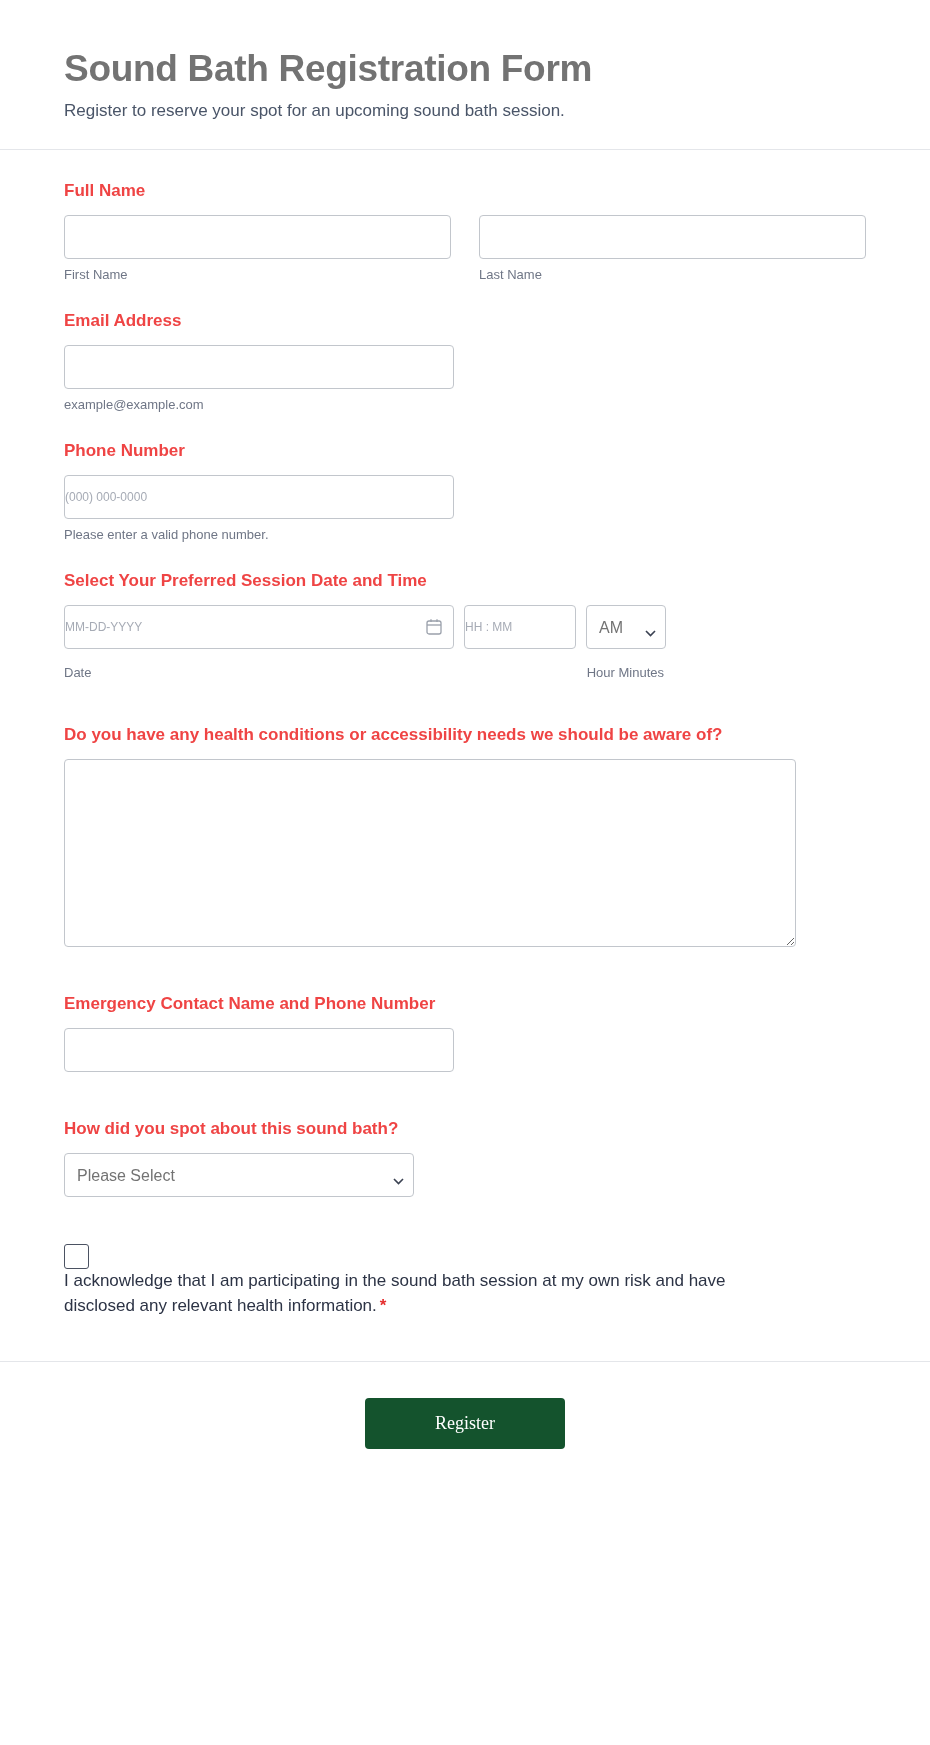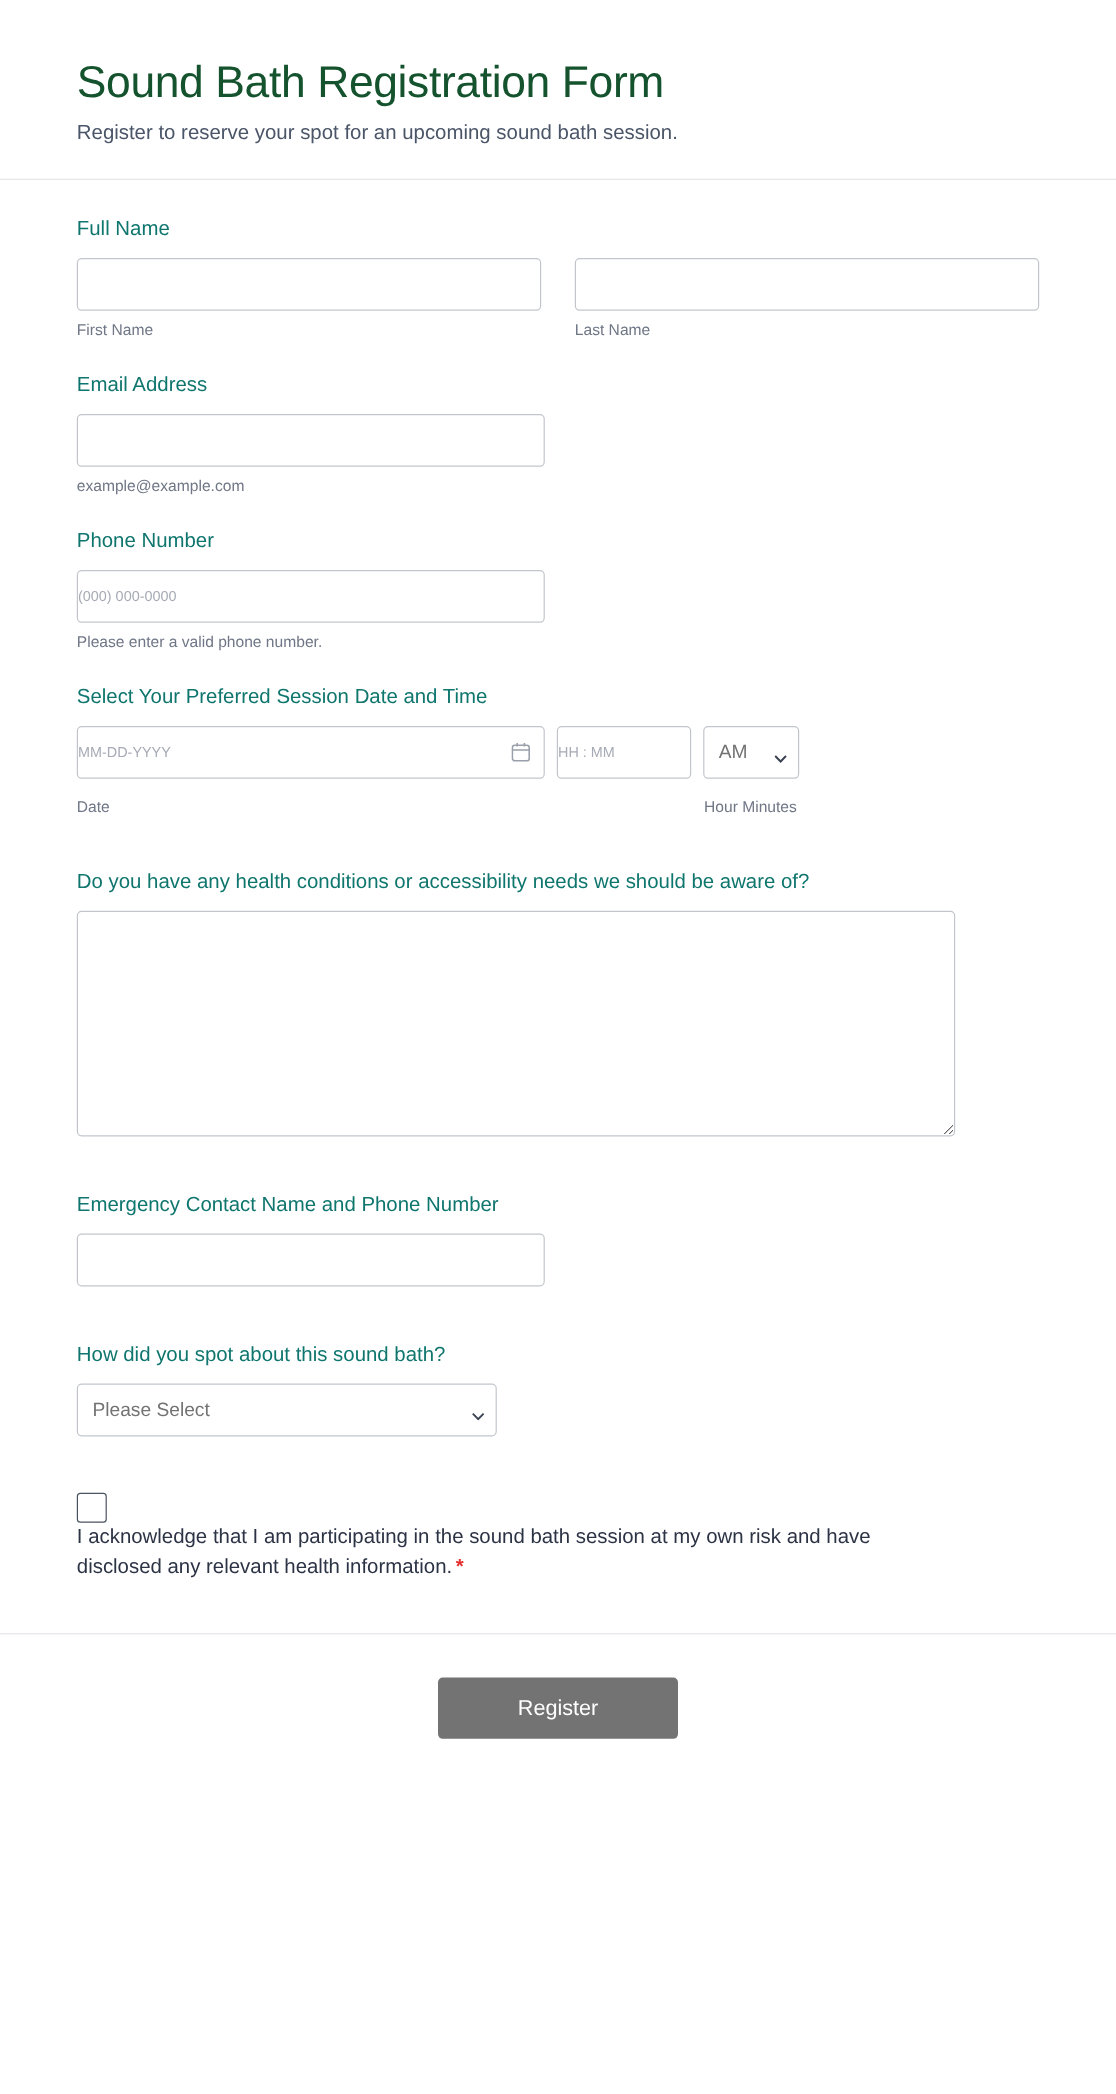--- a/index.html
+++ b/index.html
@@ -20,43 +20,43 @@
     background: #ffffff;
   }
   
   .form-header {
     padding: 48px 64px 26px 64px;
     border-bottom: 1px solid #e4e6ea;
   }
   .form-title {
     font-size: 37px;
     line-height: 1.12;
-    font-weight: normal;
-    color: #14532d;
+    font-weight: bold;
+    color: #737373;
     margin: 0 0 10px 0;
     letter-spacing: -0.3px;
   }
   .form-subtitle {
     font-size: 17px;
     color: #4a5568;
     margin: 0;
     line-height: 1.4;
   }
   
   .form-body {
     padding: 30px 64px 34px 64px;
   }
   .field {
     margin-bottom: 26px;
   }
   .field-label {
     display: block;
     font-size: 17px;
-    font-weight: normal;
-    color: #0f766e;
+    font-weight: bold;
+    color: #ef4444;
     margin-bottom: 13px;
     line-height: 1.3;
   }
   .sub-label {
     font-size: 13px;
     color: #6f7686;
     margin-top: 8px;
     line-height: 1.3;
   }
   .input {
@@ -181,24 +181,24 @@
   
   .form-footer {
     border-top: 1px solid #e4e6ea;
     padding: 36px 0 44px 0;
     text-align: center;
   }
   .submit-btn {
     display: inline-block;
     min-width: 200px;
     padding: 15px 40px;
-    background: #737373;
+    background: #14532d;
     color: #ffffff;
     font-size: 18px;
-    font-family: Liberation Sans, sans-serif;
+    font-family: Liberation Serif, serif;
     border: none;
     border-radius: 4px;
     cursor: pointer;
   }
 </style>
 </head>
 <body>
 
 <div class="form-wrap">
 

